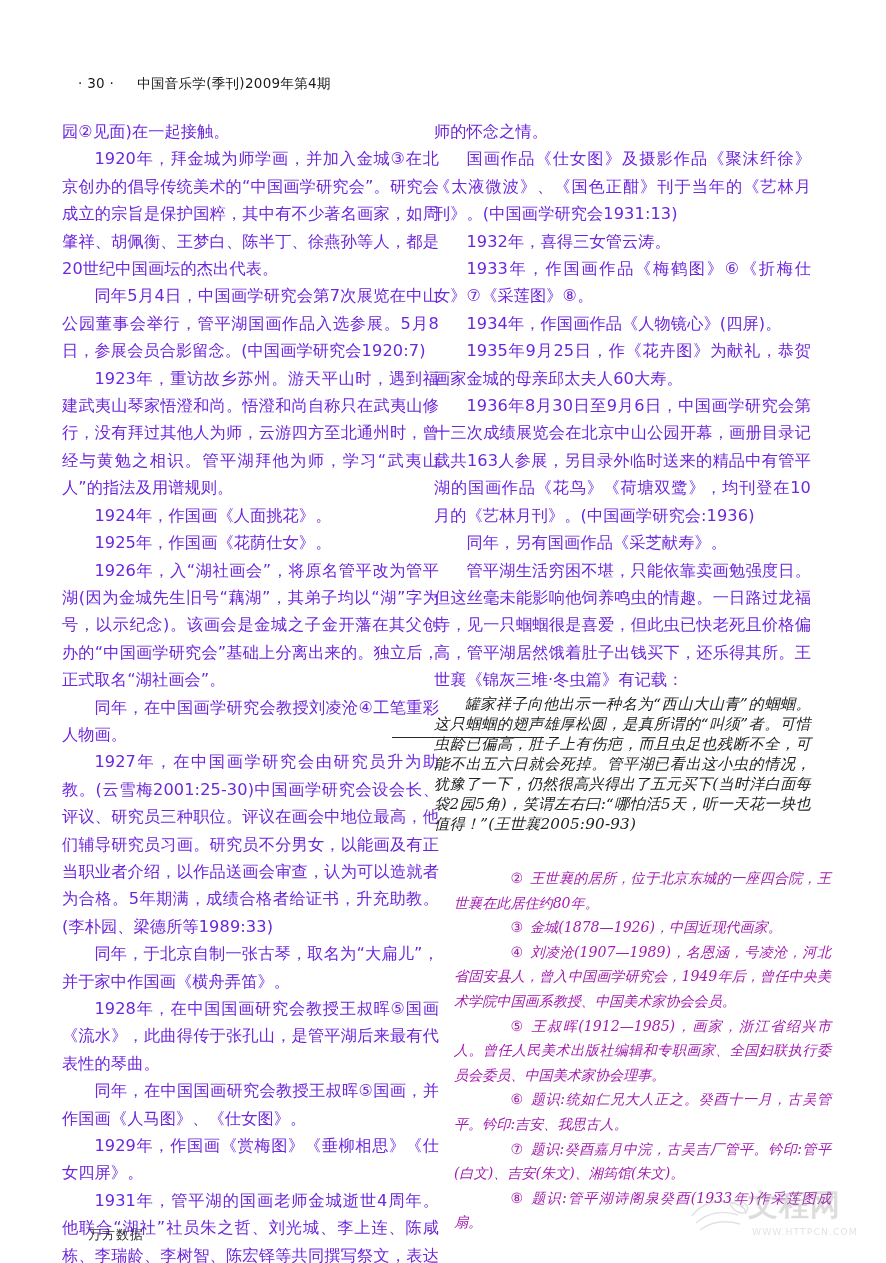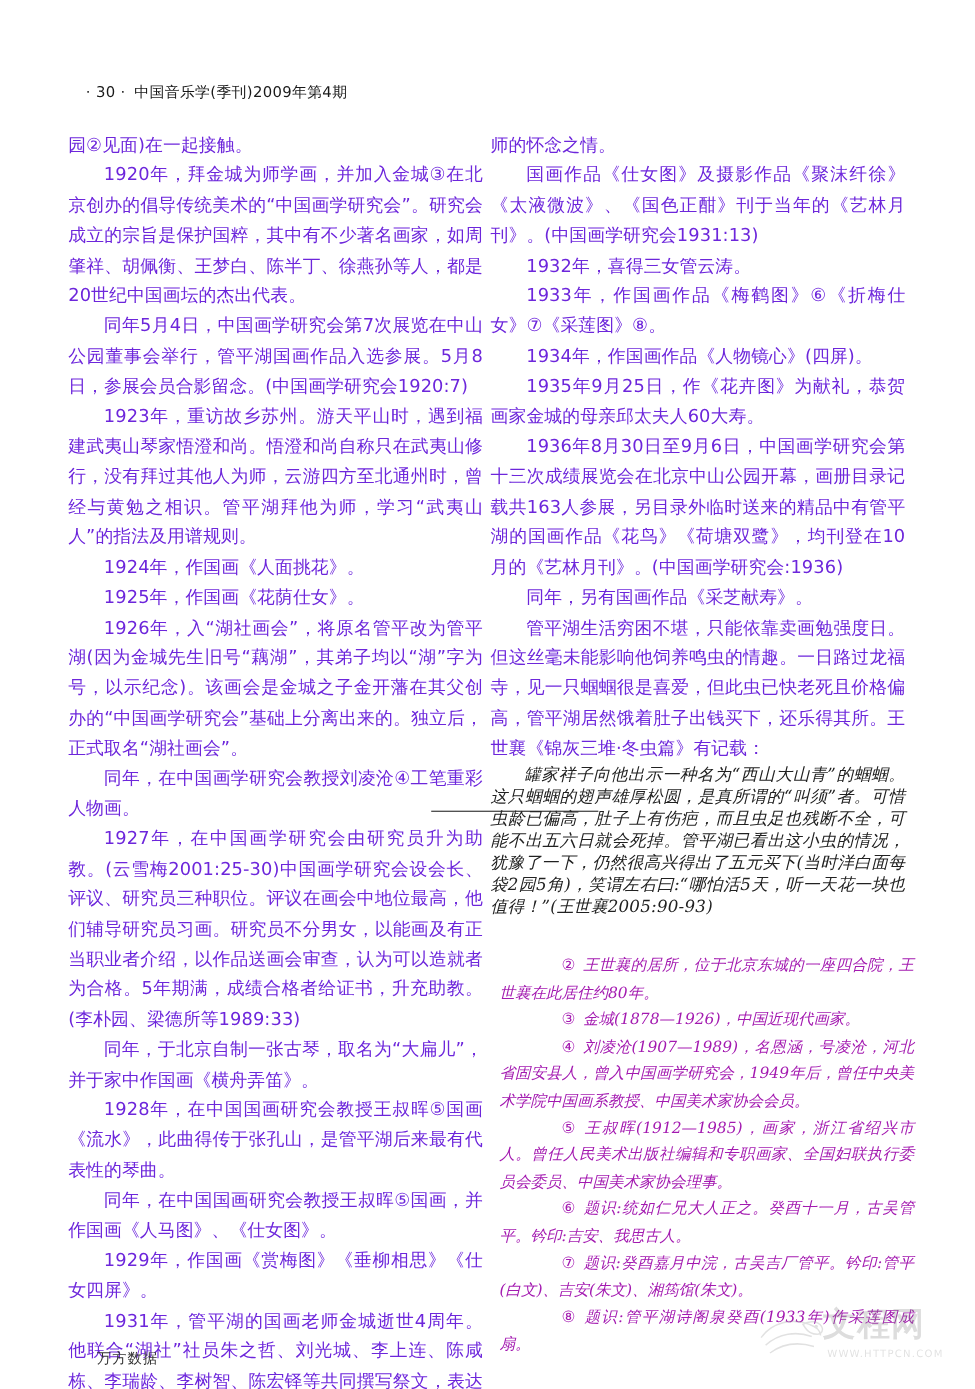--- a/index.html
+++ b/index.html
@@ -25,38 +25,38 @@
     left: 78px;
     top: 75px;
     width: 740px;
     height: 22px;
     font-size: 13.5px;
     letter-spacing: 0.3px;
     color: #1b1b1b;
     white-space: nowrap;
   }
   #header .pagenum {
-    margin-right: 8px;
+    margin-right: 23px;
   }
 
   
   #columns {
     position: absolute;
     left: 62px;
     top: 118px;
     width: 800px;
     height: 1080px;
   }
   .col {
     position: absolute;
     top: 0;
     width: 377px;
   }
   .col.left  { left: 0; }
-  .col.right { left: 384px; }
+  .col.right { left: 372px; }
 
   p.body {
     margin: 0;
     font-size: 16.2px;
     line-height: 27.4px;
     text-align: justify;
     text-justify: inter-character;
     color: #6d28d9;
     letter-spacing: 0.1px;
     text-indent: 2em;

